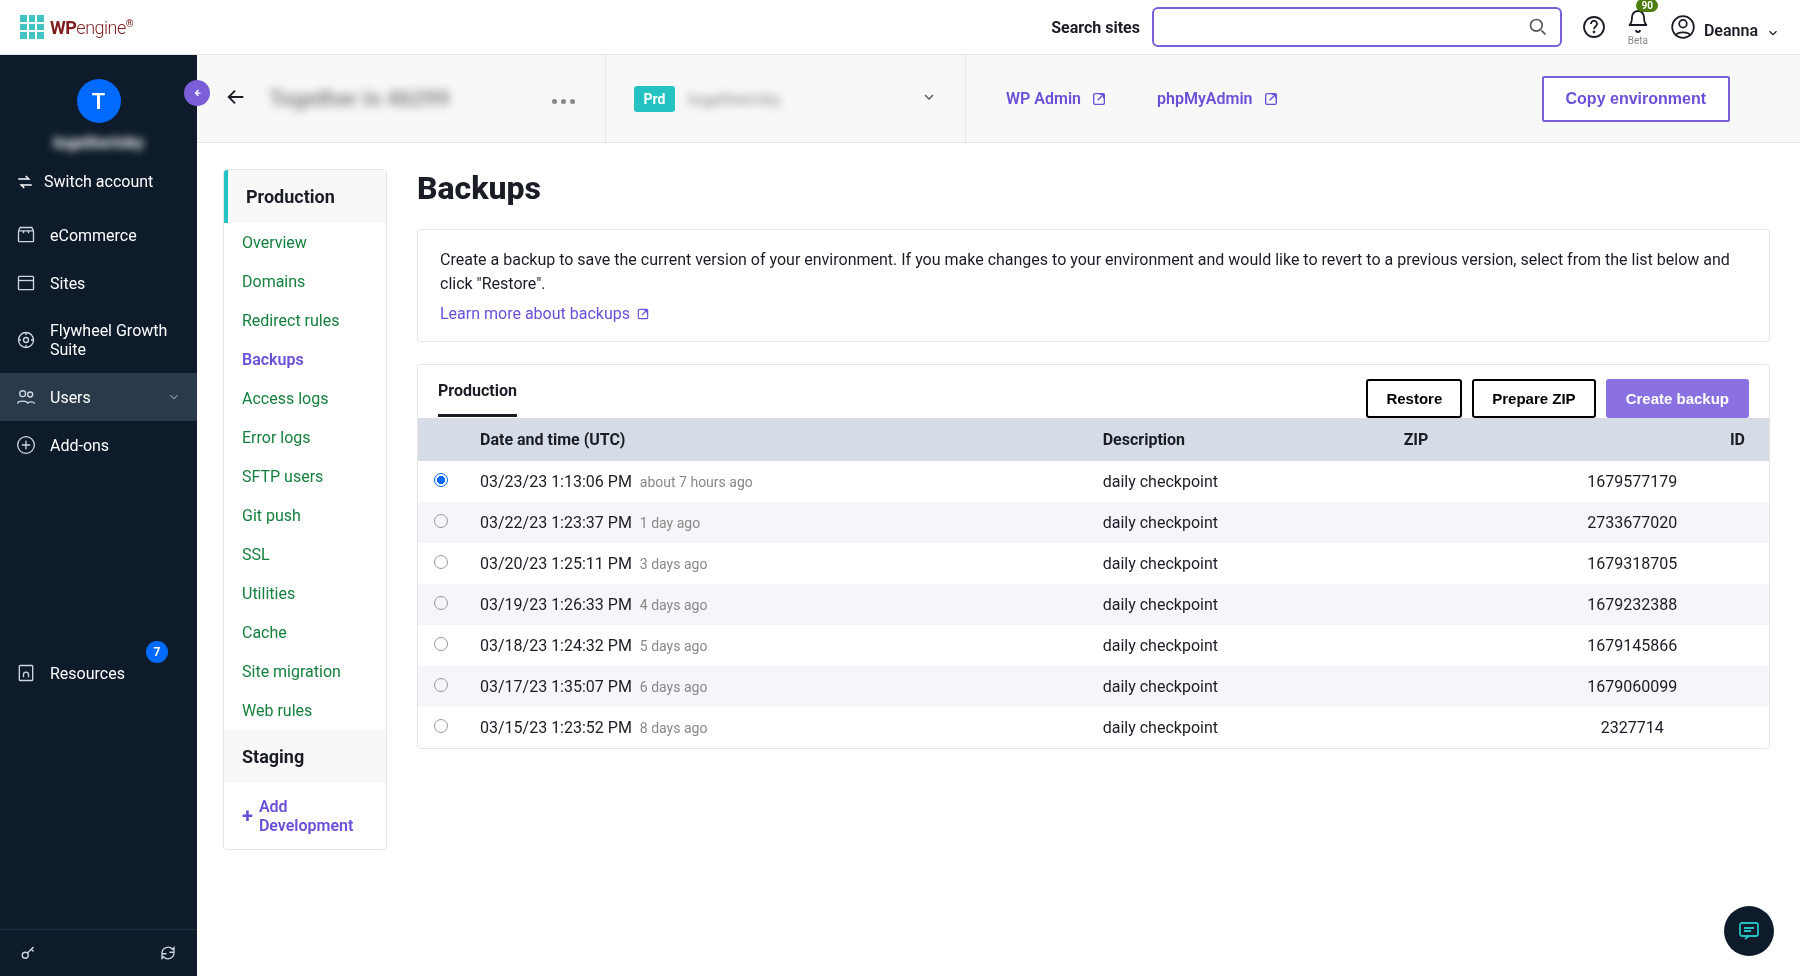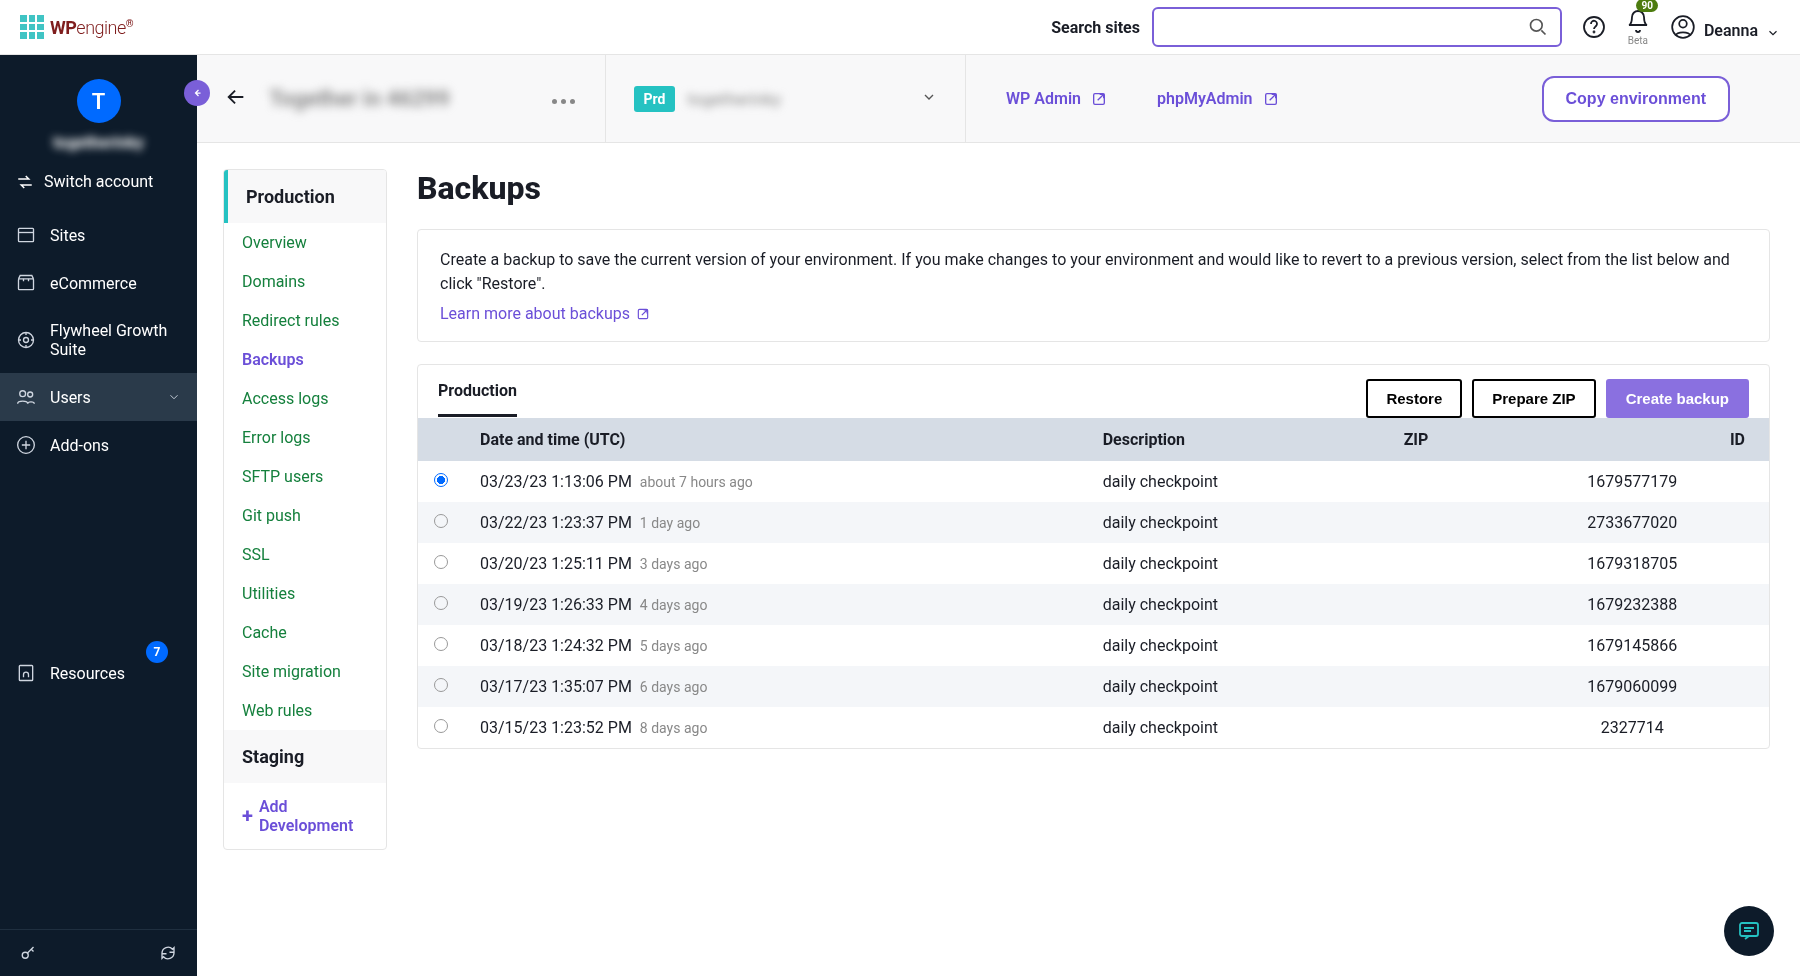--- a/index.html
+++ b/index.html
@@ -56,21 +56,21 @@
 .site-name-blur { font-size: 22px; font-weight: 700; color: #888; filter: blur(5px); }
 .dots { margin-left: 100px; cursor: pointer; }
 .dots span { display: inline-block; width: 5px; height: 5px; background: #888; border-radius: 50%; margin: 0 2px; }
 .env-pill { background: #25c2c2; color: #fff; font-weight: 700; font-size: 14px; padding: 5px 10px; border-radius: 3px; margin-right: 12px; }
 .env-name-blur { font-size: 17px; color: #888; filter: blur(4px); }
 .env-chev { margin-left: 140px; }
 .env-chev svg { width: 16px; height: 16px; stroke: #555; fill: none; stroke-width: 2; }
 .admin-links { display: flex; align-items: center; gap: 50px; padding: 0 40px; flex: 1; }
 .admin-link { display: flex; align-items: center; gap: 10px; color: #6b4fd8; font-weight: 600; font-size: 16px; cursor: pointer; }
 .admin-link svg { width: 16px; height: 16px; stroke: #6b4fd8; fill: none; stroke-width: 2; }
-.copy-env-btn { margin-left: auto; border: 2px solid #7a5fd8; color: #6b4fd8; background: #fff; font-weight: 600; font-size: 16px; padding: 12px 22px; border-radius: 12px; cursor: pointer; margin-right: 30px; }
+.copy-env-btn { margin-left: auto; border: 2px solid #7a5fd8; color: #6b4fd8; background: #fff; font-weight: 600; font-size: 16px; padding: 12px 22px; border-radius: 2px; cursor: pointer; margin-right: 30px; }
 
 
 .main-row { display: flex; flex: 1; overflow: hidden; }
 .sub-nav { width: 190px; padding: 26px 0 0 26px; }
 .sub-nav-box { border: 1px solid #e5e5e5; border-radius: 4px; overflow: hidden; }
 .sub-nav-header { font-size: 18px; font-weight: 700; padding: 16px 18px; background: #f8f8f9; border-left: 4px solid #25c2c2; }
 .sub-nav-header.staging { border-left: none; }
 .sub-nav-item { padding: 10px 18px; font-size: 16px; color: #15803d; cursor: pointer; }
 .sub-nav-item.active { color: #6b4fd8; font-weight: 600; }
 .add-dev { padding: 14px 18px; color: #6b4fd8; font-weight: 600; font-size: 16px; cursor: pointer; display: flex; align-items: center; gap: 6px; }
@@ -175,31 +175,31 @@
         <div class="account-name">togetherinky</div>
       </div>
       <div class="switch-account">
         <svg viewBox="0 0 24 24">
             <path d="M3 8h14l-4-4M21 16H7l4 4"></path>
           </svg>
         <span>Switch account</span>
       </div>
       <div class="nav-item">
         <svg viewBox="0 0 24 24">
+            <rect x="3" y="7" width="18" height="13" rx="1"></rect>
+            <path d="M3 7l2-4h14l2 4M9 7v3M15 7v3"></path>
+          </svg>
+        <span>eCommerce</span>
+      </div>
+      <div class="nav-item">
+        <svg viewBox="0 0 24 24">
             <rect x="3" y="4" width="18" height="16" rx="1"></rect>
             <path d="M3 9h18"></path>
           </svg>
         <span>Sites</span>
-      </div>
-      <div class="nav-item">
-        <svg viewBox="0 0 24 24">
-            <rect x="3" y="7" width="18" height="13" rx="1"></rect>
-            <path d="M3 7l2-4h14l2 4M9 7v3M15 7v3"></path>
-          </svg>
-        <span>eCommerce</span>
       </div>
       <div class="nav-item">
         <svg viewBox="0 0 24 24">
             <circle cx="12" cy="12" r="9"></circle>
             <circle cx="12" cy="12" r="3"></circle>
             <path d="M12 3v3M12 18v3M3 12h3M18 12h3"></path>
           </svg>
         <span style="line-height:1.2">Flywheel Growth Suite</span>
       </div>
       <div class="nav-item active">

